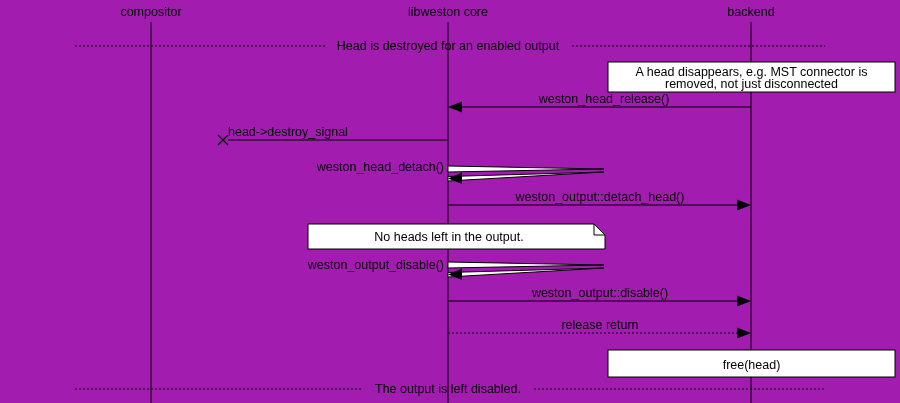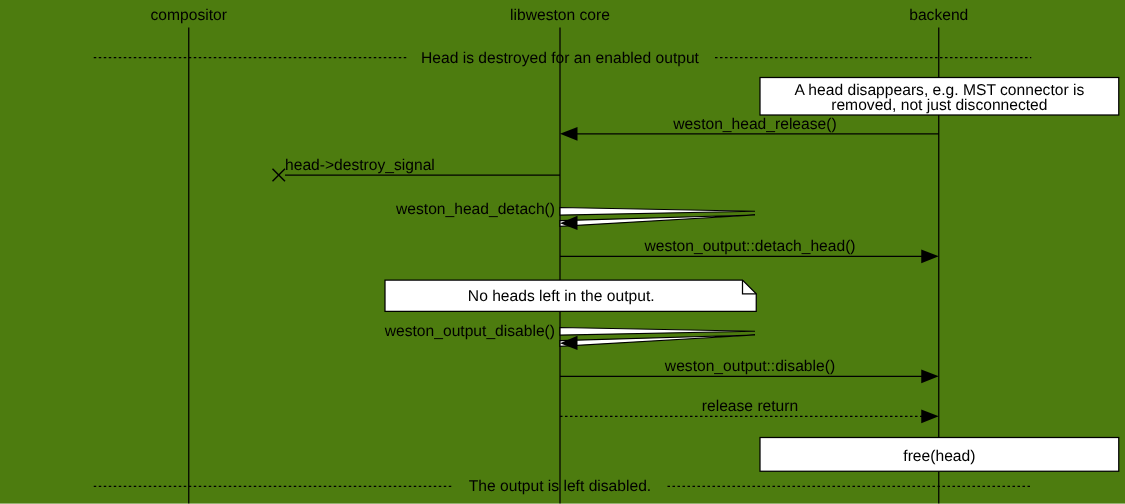--- a/index.html
+++ b/index.html
@@ -9,21 +9,21 @@
   }
   body {
     font-family: "Liberation Sans", "DejaVu Sans", sans-serif;
     color: #000000;
   }
   #diagram-root {
     position: relative;
     width: 900px;
     height: 403px;
     overflow: hidden;
-    background: #4d7c0f;
+    background: #a21caf;
   }
   #seq-svg {
     position: absolute;
     left: 0;
     top: 0;
     width: 900px;
     height: 403px;
     display: block;
   }
   .actor-label {

